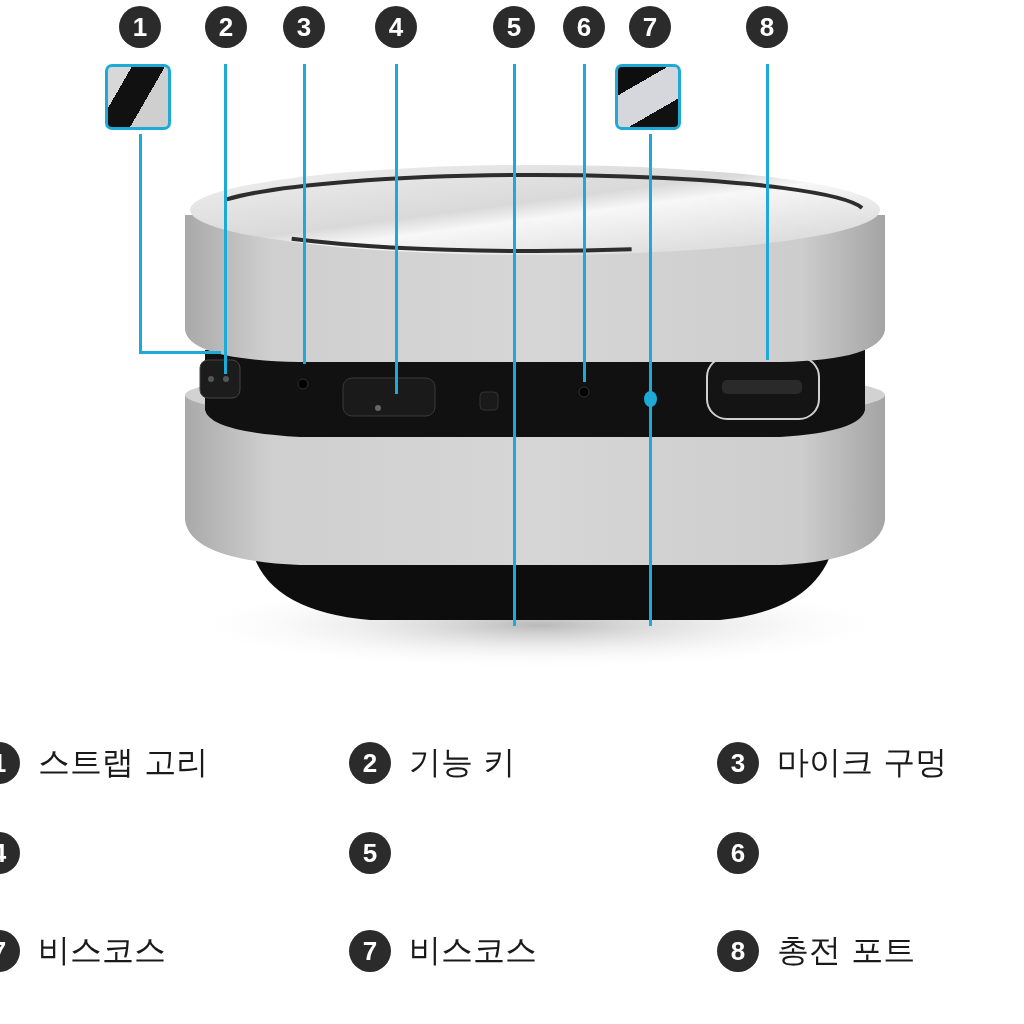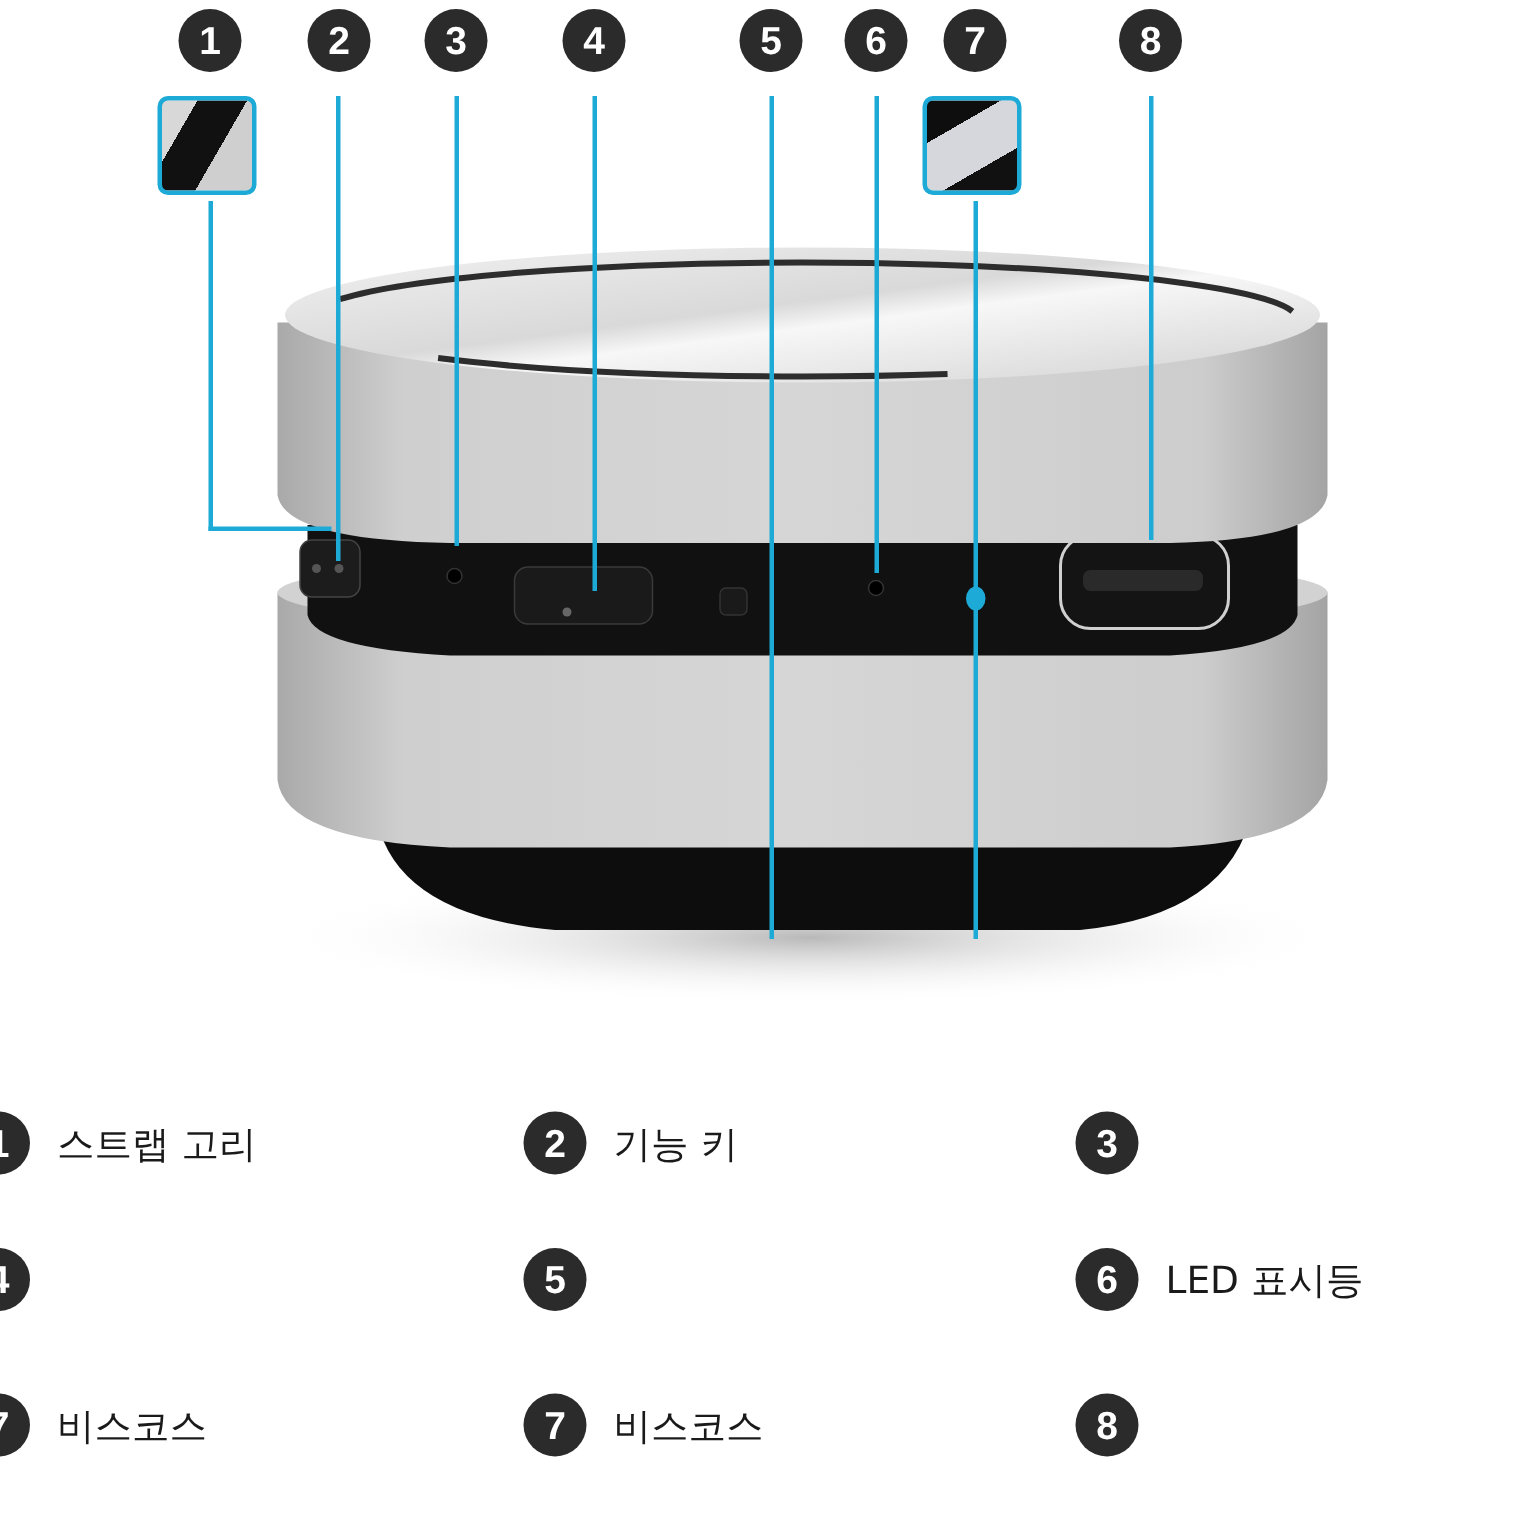--- a/index.html
+++ b/index.html
@@ -10,21 +10,21 @@
            display:flex; align-items:center; justify-content:center;
            font-family:"Liberation Sans", sans-serif; }
   .leader { position:absolute; background:#1eaad6; }
   .thumb { position:absolute; width:66px; height:66px; border:3px solid #1eaad6;
            border-radius:7px; overflow:hidden; box-sizing:border-box; }
   .legend-item { position:absolute; display:flex; align-items:center; gap:18px; }
   .legend-badge { width:42px; height:42px; border-radius:50%; background:#2b2b2b;
                   color:#fff; font-weight:bold; font-size:26px;
                   display:flex; align-items:center; justify-content:center;
                   font-family:"Liberation Sans", sans-serif; flex:none; }
-  .legend-label { font-size:25px; color:#1a1a1a; white-space:nowrap; }
+  .legend-label { font-size:32px; color:#1a1a1a; white-space:nowrap; }
   #product { position:absolute; left:0; top:0; }
 </style>
 </head>
 <body>
 
 <svg id="product" width="1024" height="1024" viewBox="0 0 1024 1024">
   <defs>
     <linearGradient id="silverSide" x1="0" x2="1" y1="0" y2="0">
       <stop offset="0" stop-color="#a9a9a9"></stop>
       <stop offset="0.12" stop-color="#cfcfcf"></stop>
@@ -96,34 +96,35 @@
 <div class="legend-item" style="left:-22px; top:741px;">
   <div class="legend-badge">1</div>
   <div class="legend-label">스트랩 고리</div>
 </div>
 <div class="legend-item" style="left:349px; top:741px;">
   <div class="legend-badge">2</div>
   <div class="legend-label">기능 키</div>
 </div>
 <div class="legend-item" style="left:717px; top:741px;">
   <div class="legend-badge">3</div>
+  <div class="legend-label">마이크 구멍</div>
 </div>
 <div class="legend-item" style="left:-22px; top:832px;">
   <div class="legend-badge">4</div>
 </div>
 <div class="legend-item" style="left:349px; top:832px;">
   <div class="legend-badge">5</div>
 </div>
 <div class="legend-item" style="left:717px; top:832px;">
   <div class="legend-badge">6</div>
-  <div class="legend-label">LED 표시등</div>
 </div>
 <div class="legend-item" style="left:-22px; top:929px;">
   <div class="legend-badge">7</div>
   <div class="legend-label">비스코스</div>
 </div>
 <div class="legend-item" style="left:349px; top:929px;">
   <div class="legend-badge">7</div>
   <div class="legend-label">비스코스</div>
 </div>
 <div class="legend-item" style="left:717px; top:929px;">
   <div class="legend-badge">8</div>
+  <div class="legend-label">총전 포트</div>
 </div>
 
 </body></html>

